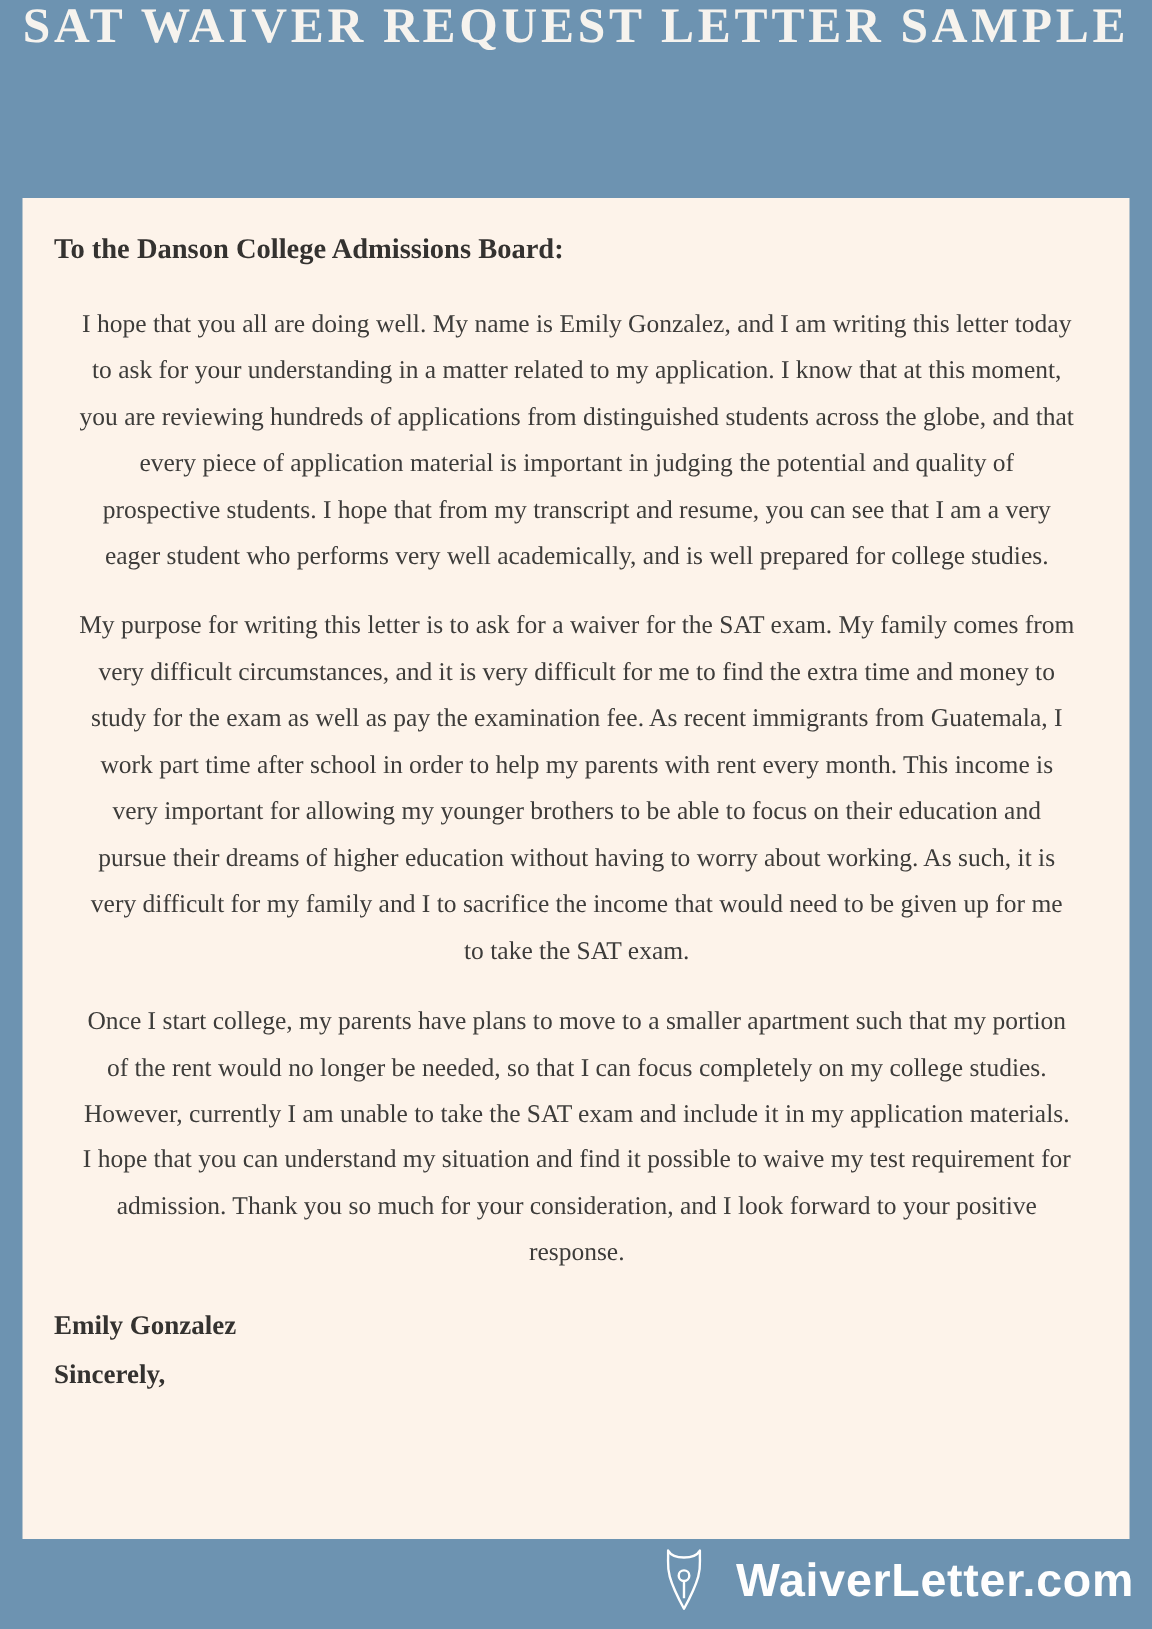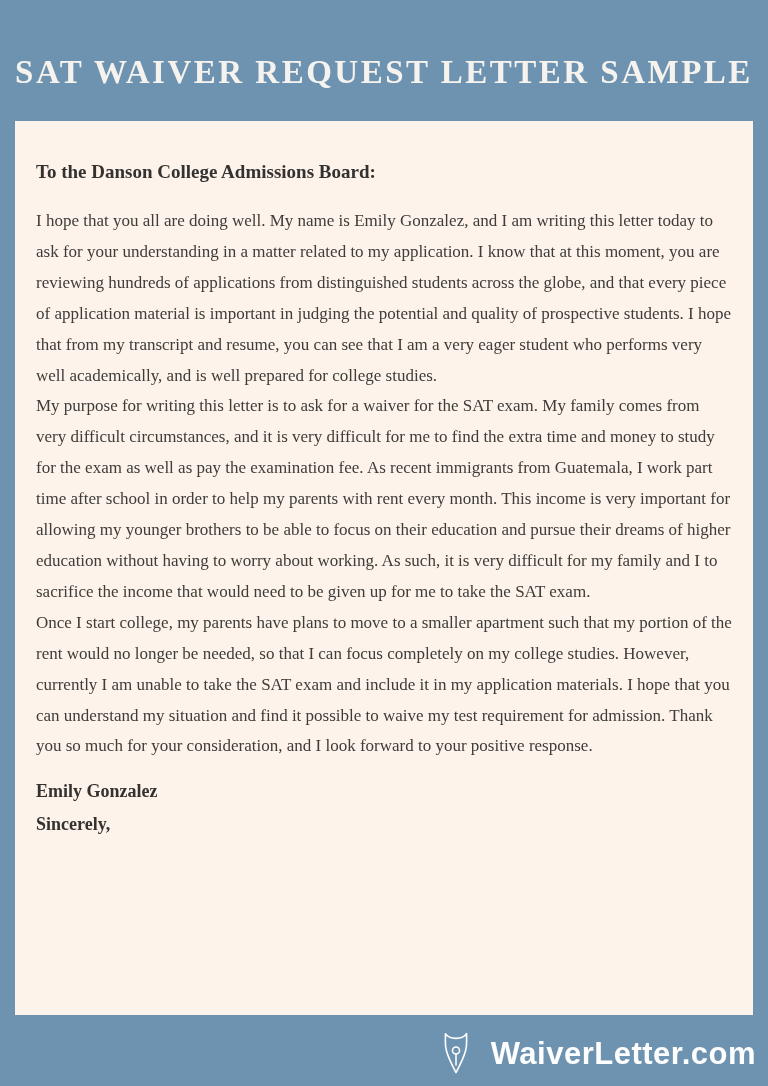--- a/index.html
+++ b/index.html
@@ -3,43 +3,43 @@
 <meta charset="utf-8">
 <style>
   html,body{margin:0;padding:0;}
   body{
     width:768px;height:1086px;position:relative;overflow:hidden;
     background:var(--background,#6d93b1);
     font-family:"Liberation Serif", serif;
   }
   .header{
     position:absolute;top:0;left:0;width:768px;height:91px;
-    display:flex;align-items:flex-end;justify-content:center;
+    display:flex;align-items:flex-start;justify-content:center;
   }
   .page-title{
     margin:0;color:var(--title,#f6f3ee);
     font-size:33px;font-weight:700;letter-spacing:2.5px;
     font-family:"Liberation Serif", serif;
     white-space:nowrap;
   }
   .letter-card{
-    position:absolute;top:121px;left:15px;width:738px;height:894px;
+    position:absolute;top:132px;left:15px;width:738px;height:894px;
     background:var(--card,#fdf3ea);
     box-sizing:border-box;
-    padding:37px 20px 0 21px;
+    padding:21px 20px 0 21px;
     color:var(--text,#3d3c3a);
   }
   .salutation{
     font-size:19px;font-weight:700;color:#343230;
     margin:0 0 20px 0;line-height:28px;
   }
   .letter-body p{
-    margin:0;font-size:17px;line-height:30.9px;
+    margin:16px;font-size:17px;line-height:30.9px;
     color:var(--text,#3d3c3a);
-    text-align:left;
+    text-align:center;
   }
   .signature-block{margin-top:13px;}
   .signature-block div{
     font-size:18px;font-weight:700;line-height:33px;color:#343230;
   }
   .footer{
     position:absolute;top:1021px;left:0;width:768px;height:65px;
     display:flex;align-items:center;justify-content:flex-end;
     padding-right:12px;box-sizing:border-box;gap:20px;
   }

